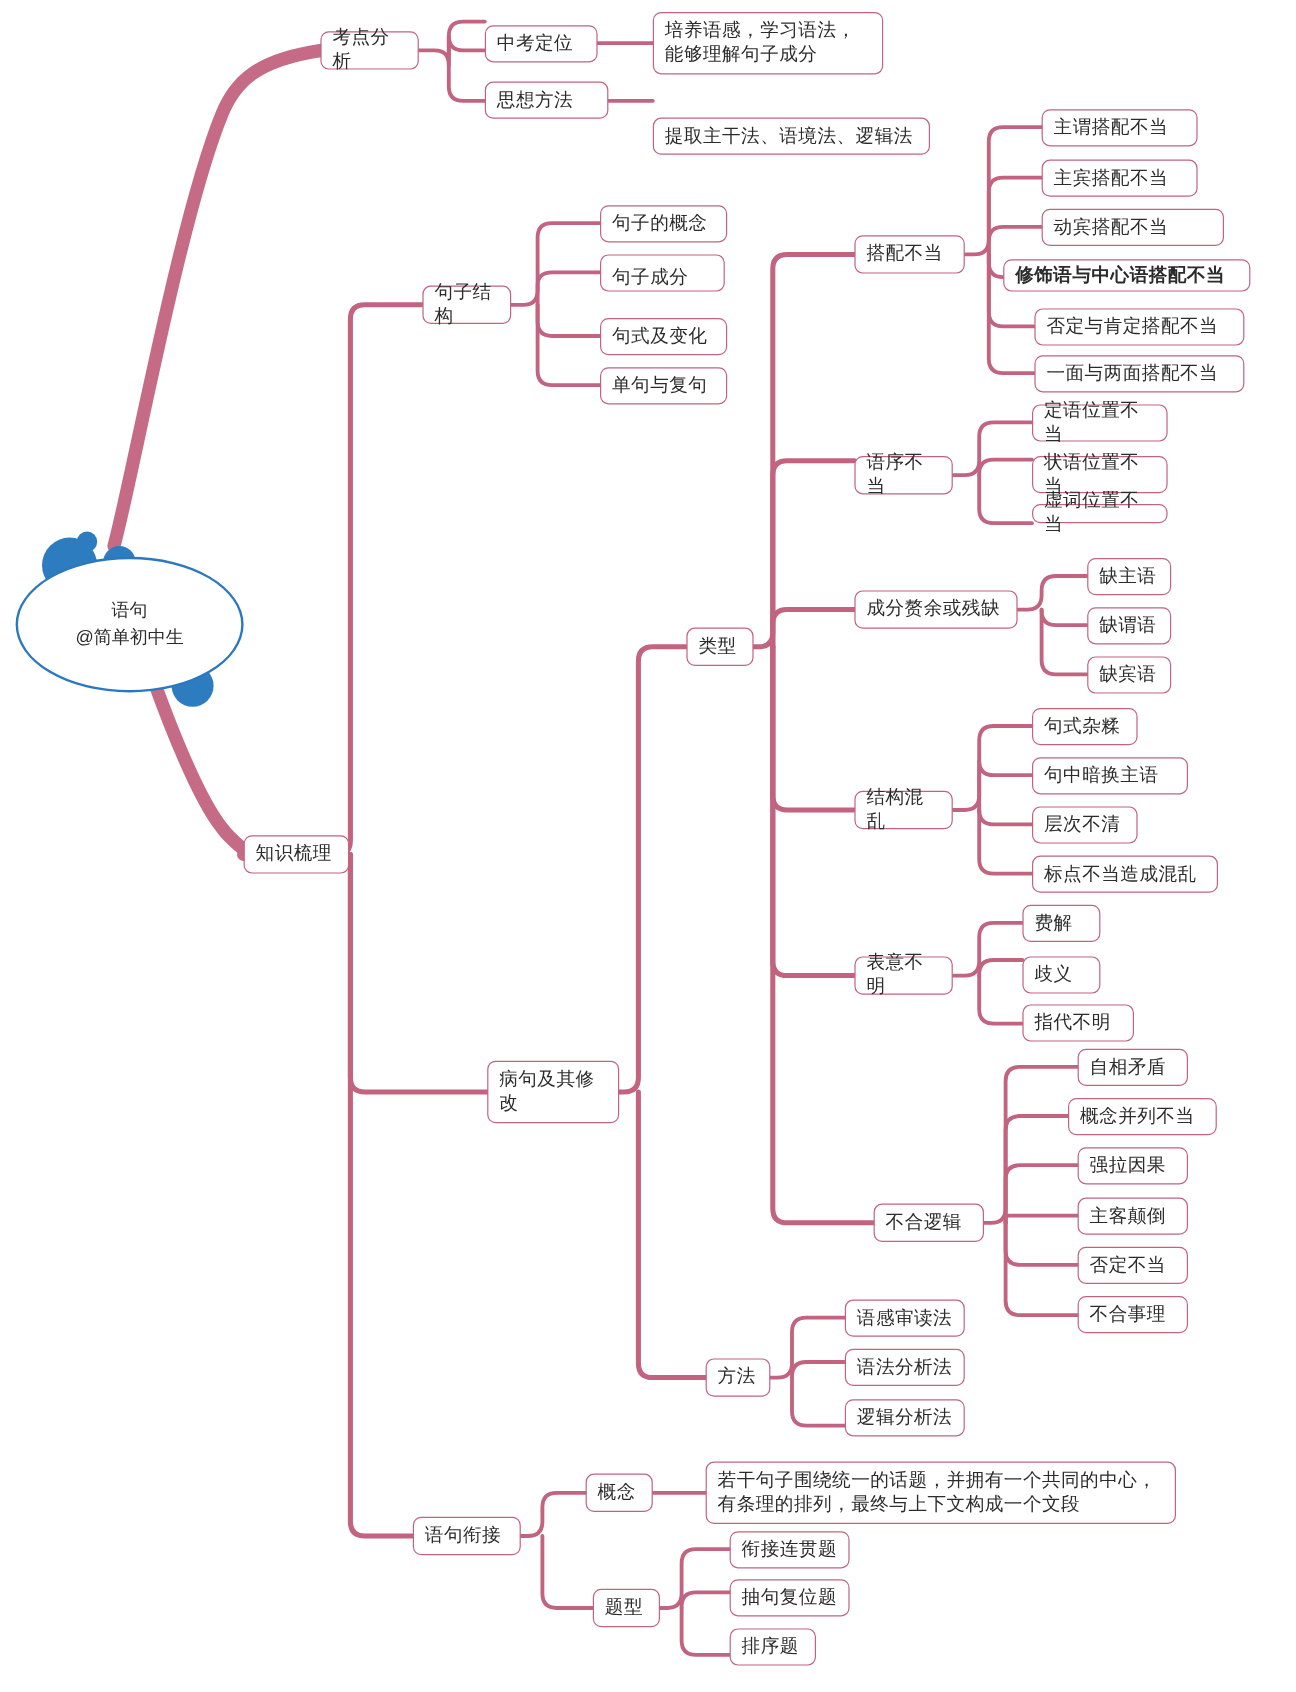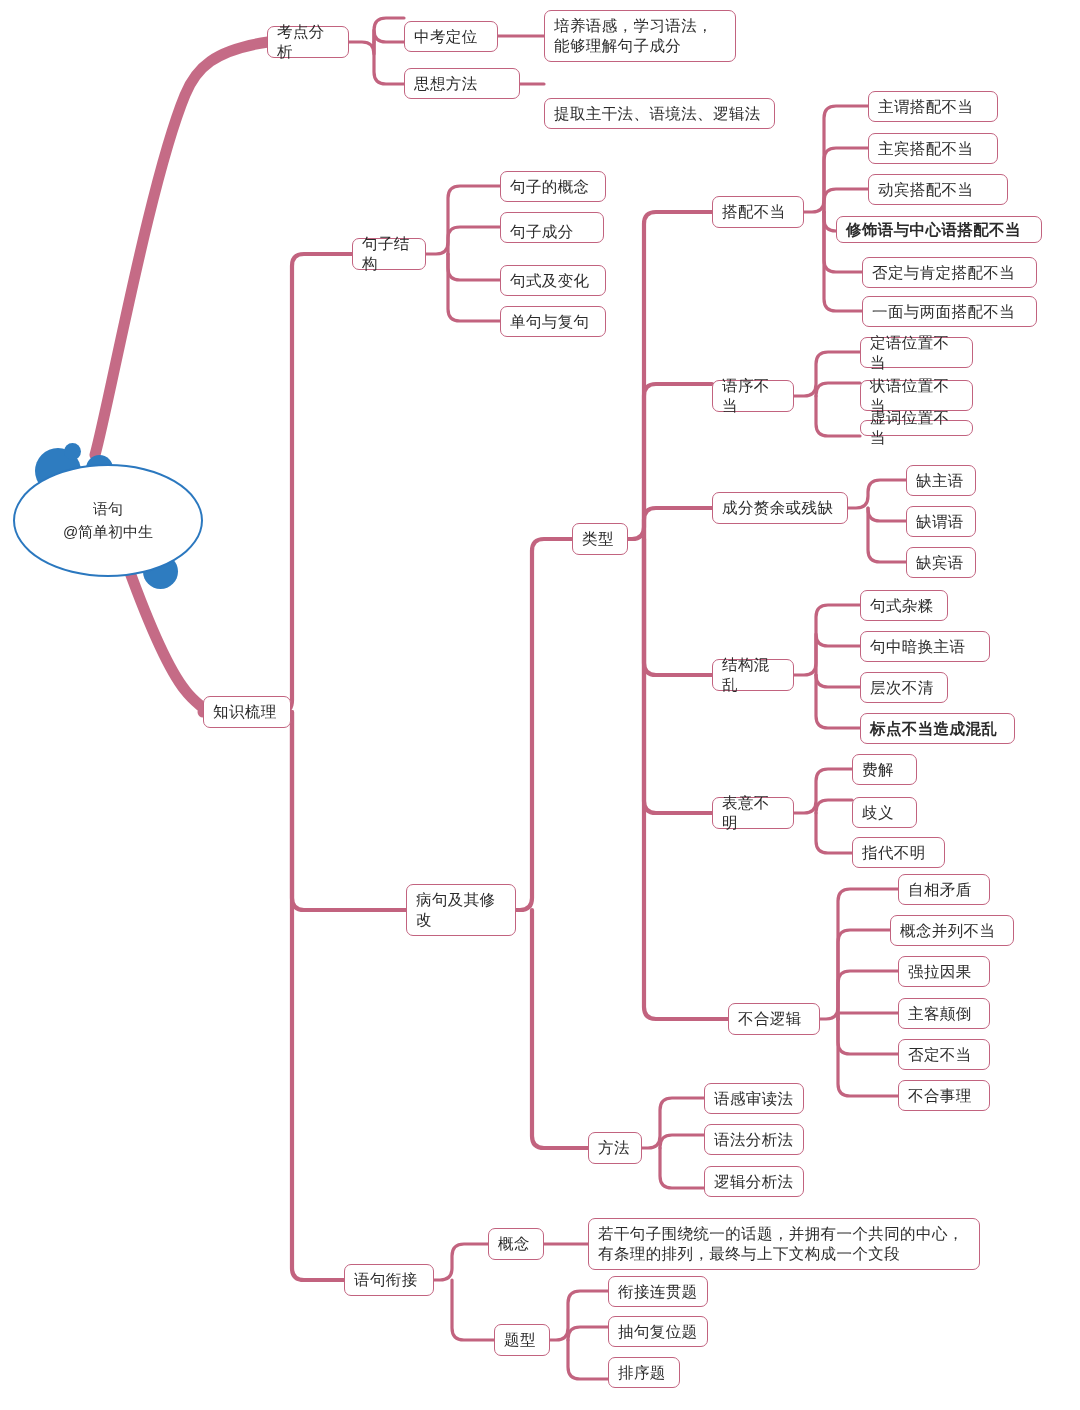--- a/index.html
+++ b/index.html
@@ -111,21 +111,21 @@
 
   <div class="node" style="left:267px;top:26px;width:82px;height:32px;">
     <span>考点分析</span></div>
 
   <div class="node" style="left:404px;top:21px;width:94px;height:31px;">
     <span>中考定位</span></div>
   <div class="node multi" style="left:544px;top:10px;width:192px;height:52px;">
     <span>培养语感，学习语法，
 能够理解句子成分</span></div>
 
-  <div class="node" style="left:404px;top:68px;width:116px;height:31px;">
+  <div class="node" style="left:404px;top:68px;width:103px;height:31px;">
     <span>思想方法</span></div>
   <div class="node" style="left:544px;top:68px;width:231px;height:31px;margin-top:30px;">
     <span>提取主干法、语境法、逻辑法</span></div>
 
   <div class="node" style="left:203px;top:696px;width:88px;height:32px;">
     <span>知识梳理</span></div>
 
   <div class="node" style="left:352px;top:238px;width:74px;height:32px;">
     <span>句子结构</span></div>
   <div class="node" style="left:500px;top:171px;width:106px;height:31px;">
@@ -142,21 +142,21 @@
 改</span></div>
   <div class="node" style="left:572px;top:523px;width:56px;height:32px;">
     <span>类型</span></div>
 
   <div class="node" style="left:712px;top:196px;width:92px;height:32px;">
     <span>搭配不当</span></div>
   <div class="node" style="left:868px;top:91px;width:130px;height:31px;">
     <span>主谓搭配不当</span></div>
   <div class="node" style="left:868px;top:133px;width:130px;height:31px;">
     <span>主宾搭配不当</span></div>
-  <div class="node" style="left:868px;top:174px;width:140px;height:31px;align-items:center;">
+  <div class="node" style="left:868px;top:174px;width:152px;height:31px;align-items:center;">
     <span>动宾搭配不当</span></div>
   <div class="node" style="left:836px;top:216px;width:206px;height:27px;font-weight:bold;">
     <span>修饰语与中心语搭配不当</span></div>
   <div class="node" style="left:862px;top:257px;width:175px;height:31px;">
     <span>否定与肯定搭配不当</span></div>
   <div class="node" style="left:862px;top:296px;width:175px;height:31px;">
     <span>一面与两面搭配不当</span></div>
 
   <div class="node" style="left:712px;top:380px;width:82px;height:32px;">
     <span>语序不当</span></div>
@@ -177,21 +177,21 @@
     <span>缺宾语</span></div>
 
   <div class="node" style="left:712px;top:659px;width:82px;height:32px;">
     <span>结构混乱</span></div>
   <div class="node" style="left:860px;top:590px;width:88px;height:31px;">
     <span>句式杂糅</span></div>
   <div class="node" style="left:860px;top:631px;width:130px;height:31px;">
     <span>句中暗换主语</span></div>
   <div class="node" style="left:860px;top:672px;width:88px;height:31px;">
     <span>层次不清</span></div>
-  <div class="node" style="left:860px;top:713px;width:155px;height:31px;font-weight:bold;">
+  <div class="node" style="left:860px;top:713px;width:155px;height:31px;">
     <span>标点不当造成混乱</span></div>
 
   <div class="node" style="left:712px;top:797px;width:82px;height:32px;">
     <span>表意不明</span></div>
   <div class="node" style="left:852px;top:754px;width:65px;height:31px;">
     <span>费解</span></div>
   <div class="node" style="left:852px;top:797px;width:65px;height:31px;">
     <span>歧义</span></div>
   <div class="node" style="left:852px;top:837px;width:93px;height:31px;">
     <span>指代不明</span></div>

